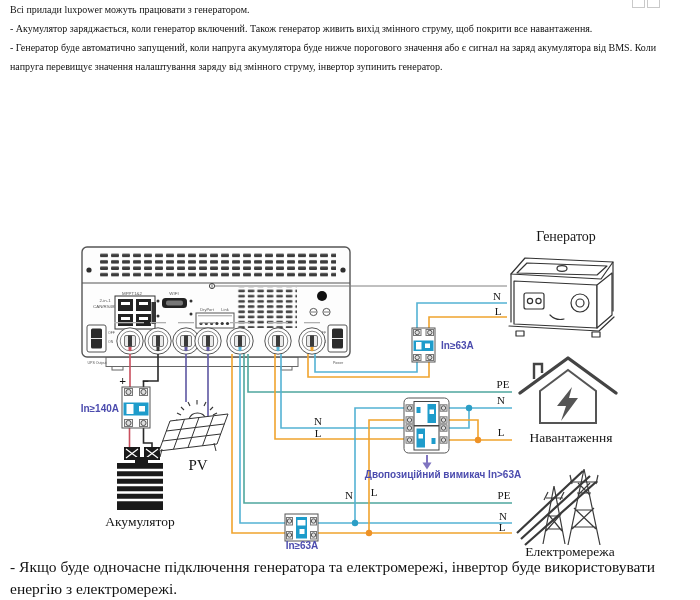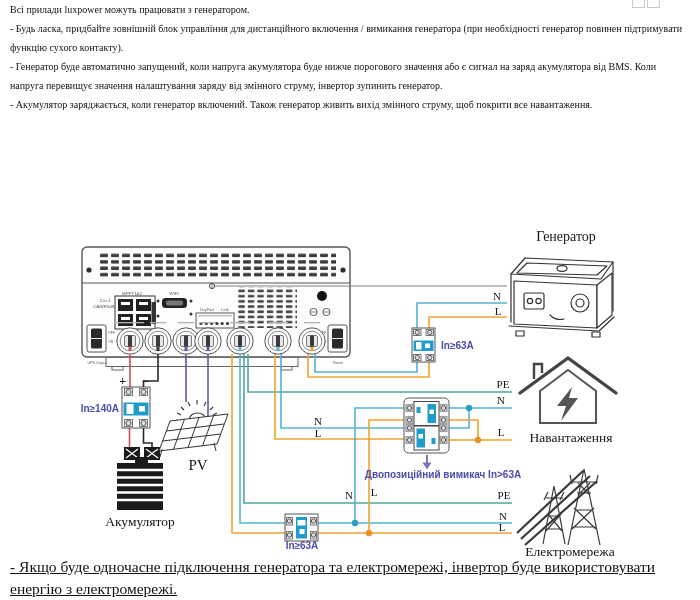--- a/index.html
+++ b/index.html
@@ -2,39 +2,38 @@
 <html><head>
 <meta charset="utf-8">
 <style>
   html,body{margin:0;padding:0;background:#fff;}
   body{width:700px;height:600px;position:relative;overflow:hidden;
        font-family:"Liberation Serif",serif;color:#111;}
   .intro{position:absolute;top:1px;left:10px;width:678px;
          font-size:10px;line-height:18.9px;}
   .intro p{margin:0;}
   .footer{position:absolute;top:556px;left:10px;width:678px;
-          font-size:15.5px;line-height:21.5px;text-decoration:underline;}
+          font-size:15.5px;line-height:21.5px;}
   .footer p{margin:0;}
   .corner-box{position:absolute;top:0;width:11px;height:7px;
               border:1px solid #c9c9c9;border-top:none;background:#fff;}
   svg{position:absolute;left:0;top:195px;}
   svg text{font-family:"Liberation Serif",serif;fill:#151515;}
   text.blue{font-family:"Liberation Sans",sans-serif;font-weight:bold;fill:#4c4cae;}
   text.tiny{font-family:"Liberation Sans",sans-serif;fill:#555;}
   .wire{fill:none;stroke-width:1.6;}
   .sketch{stroke:#333;stroke-width:1.2;fill:none;stroke-linejoin:round;stroke-linecap:round;}
 </style>
 </head>
 <body>
 
 <div class="intro">
   <p>Всі прилади luxpower можуть працювати з генератором.</p>
-  <p>- Будь ласка, придбайте зовнішній блок управління для дистанційного включення / вимикання генератора (при необхідності генератор повинен підтримувати функцію сухого контакту).</p>
+  <p>- Акумулятор заряджається, коли генератор включений. Також генератор живить вихід змінного струму, щоб покрити все навантаження.</p>
   <p>- Генератор буде автоматично запущений, коли напруга акумулятора буде нижче порогового значення або є сигнал на заряд акумулятора від BMS. Коли напруга перевищує значення налаштування заряду від змінного струму, інвертор зупинить генератор.</p>
-  <p>- Акумулятор заряджається, коли генератор включений. Також генератор живить вихід змінного струму, щоб покрити все навантаження.</p>
 </div>
 
 <div class="corner-box" style="left:632px"></div>
 <div class="corner-box" style="left:647px"></div>
 
 <svg width="700" height="365" viewBox="0 0 700 365">
   <defs>
     <pattern id="vent" width="11" height="6.4" patternUnits="userSpaceOnUse">
       <rect x="1" y="1.2" width="8" height="3.4" rx="1" fill="#3c3c3c"></rect>
     </pattern>

